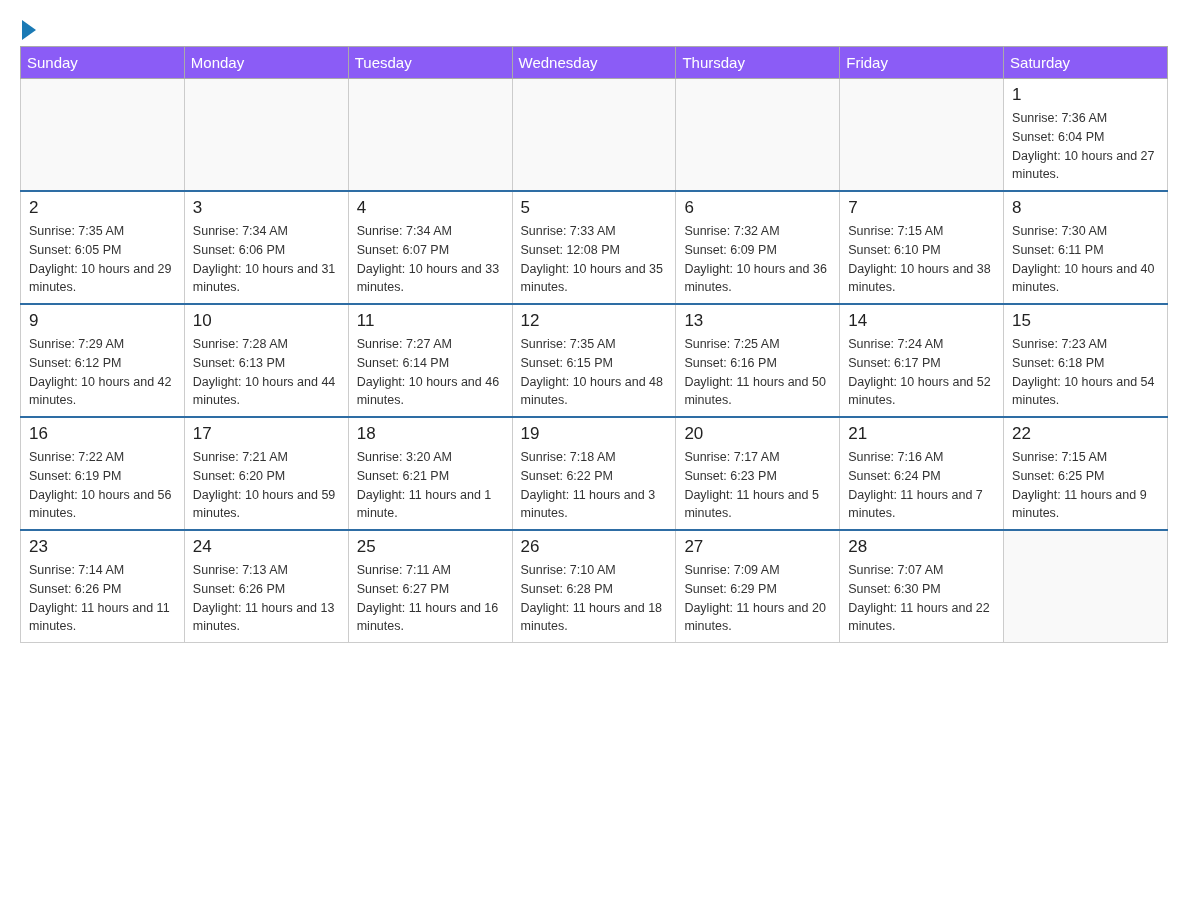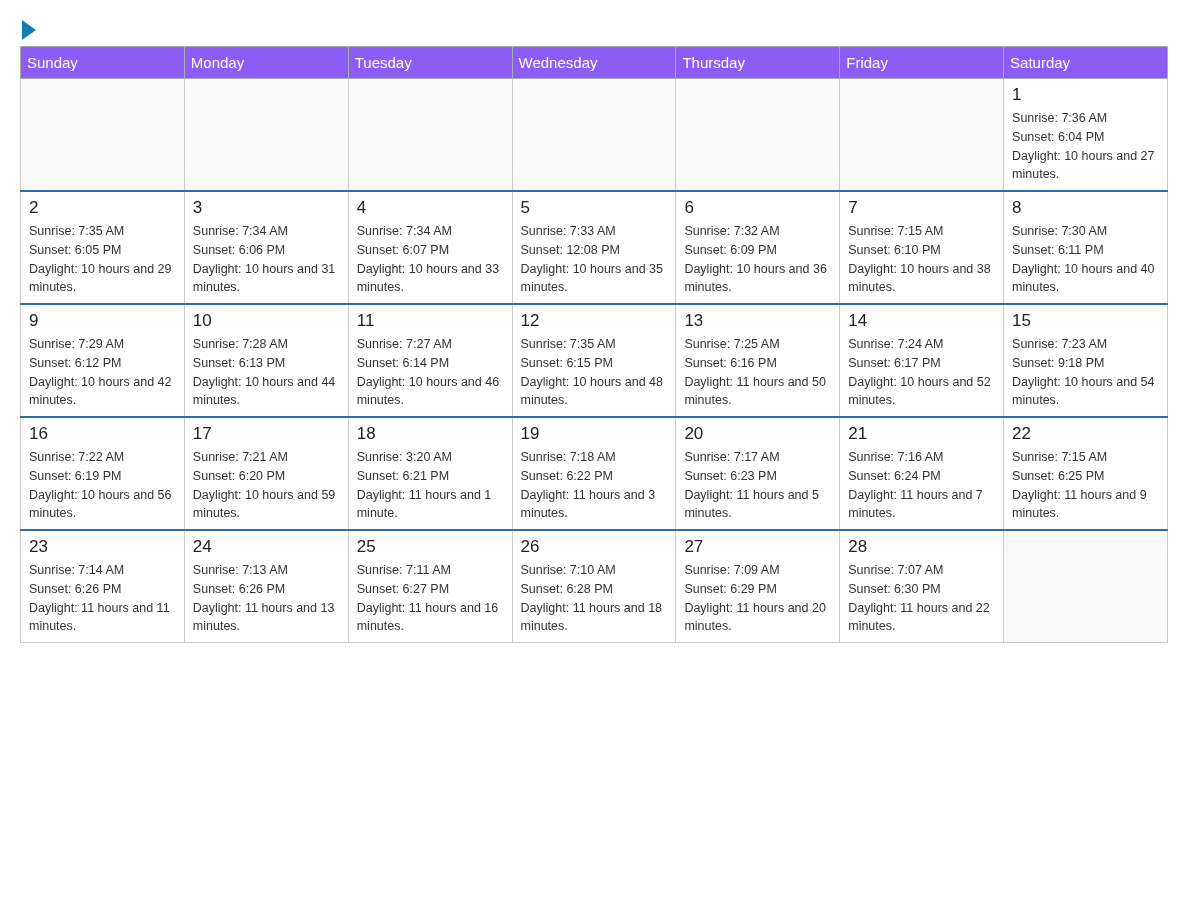--- a/index.html
+++ b/index.html
@@ -250,21 +250,21 @@
           <div class="day-info">
             <div>Sunrise: 7:24 AM</div>
             <div>Sunset: 6:17 PM</div>
             <div>Daylight: 10 hours and 52 minutes.</div>
           </div>
         </td>
         <td>
           <div class="day-number">15</div>
           <div class="day-info">
             <div>Sunrise: 7:23 AM</div>
-            <div>Sunset: 9:18 PM</div>
+            <div>Sunset: 6:18 PM</div>
             <div>Daylight: 10 hours and 54 minutes.</div>
           </div>
         </td>
       </tr>
       <tr class="row-divider">
         <td>
           <div class="day-number">16</div>
           <div class="day-info">
             <div>Sunrise: 7:22 AM</div>
             <div>Sunset: 6:19 PM</div>

